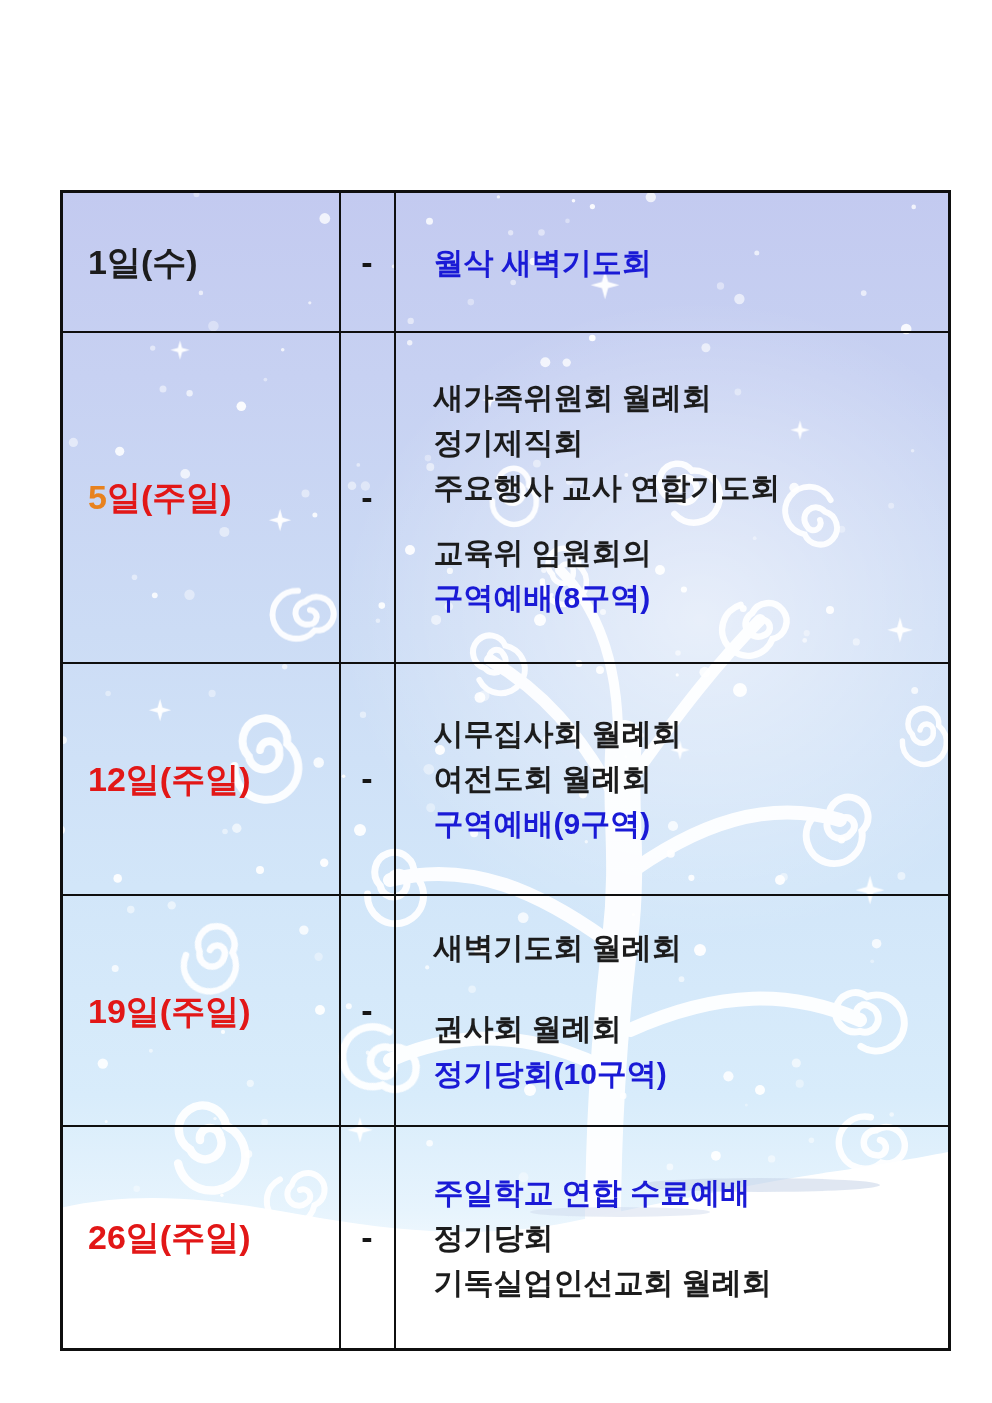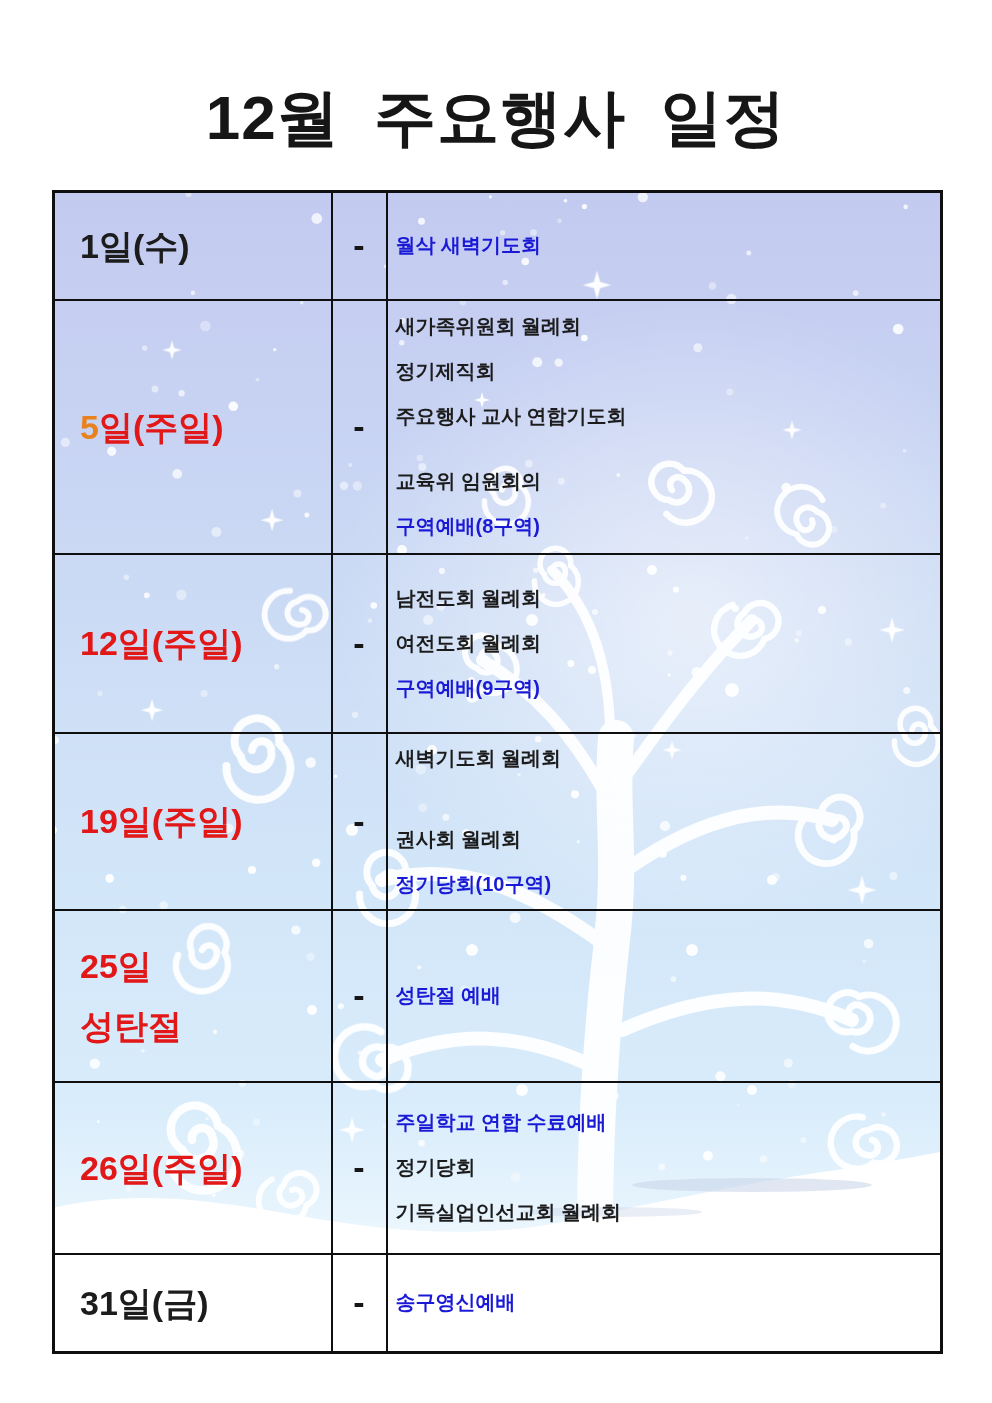--- a/index.html
+++ b/index.html
@@ -5,43 +5,42 @@
   html,body{margin:0;padding:0;background:#ffffff;}
   .page{
     position:relative;width:992px;height:1403px;background:#ffffff;overflow:hidden;
     font-family:"Liberation Sans","DejaVu Sans",sans-serif;
   }
   .title{
     position:absolute;top:76px;left:0;width:100%;margin:0;text-align:center;
     font-size:62px;font-weight:800;color:#161616;letter-spacing:1px;word-spacing:16px;
   }
   .table-wrap{
-    position:absolute;left:52px;top:190px;width:888px;height:1161px;
+    position:absolute;left:60px;top:190px;width:888px;height:1161px;
     background:linear-gradient(180deg,
       #c3caf0 0%, #c7d1f2 16%, #ccdcf5 38%, #d2e6f9 60%,
       #d8ecfb 78%, #e7f4fd 88%, #ffffff 96%, #ffffff 100%);
   }
   .bg-art{position:absolute;left:0;top:0;width:100%;height:100%;}
   table.schedule{
     position:relative;width:888px;height:1161px;border-collapse:collapse;table-layout:fixed;
     border:3px solid #0f0f0f;background:transparent;
   }
   table.schedule td{border:2px solid #0f0f0f;vertical-align:middle;background:transparent;}
   .date-cell{padding-left:25px;font-size:34px;font-weight:700;line-height:60px;}
   .date-line{white-space:nowrap;}
   .dash-cell{text-align:center;font-size:34px;font-weight:700;color:#161616;}
-  .events-cell{padding-left:8px;font-size:20px;font-weight:700;line-height:45px;}
+  .events-cell{padding-left:38px;font-size:30px;font-weight:700;line-height:45px;}
   .event-line{white-space:nowrap;}
 </style>
 </head>
 <body>
 
 <div class="page">
 
-  <h1 class="title">12월 주요행사 일정</h1>
 
   <div class="table-wrap">
 
     <svg class="bg-art" viewBox="0 0 888 1161" preserveAspectRatio="none" xmlns="http://www.w3.org/2000/svg">
       <defs>
         <radialGradient id="glow">
           <stop offset="0" stop-color="#ffffff" stop-opacity="0.55"></stop>
           <stop offset="1" stop-color="#ffffff" stop-opacity="0"></stop>
         </radialGradient>
         <path id="sp" fill="none" stroke="#ffffff" d="M0,0 a6,6 0 1,1 12,1 a9,9 0 1,1 -19,3 a14,14 0 1,1 24,-8 a20,20 0 1,1 -33,14" stroke-width="5"></path>
@@ -298,62 +297,43 @@
               <div class="event-line" style="color: rgb(28, 28, 28); margin-top: 20px;">교육위 임원회의</div>
               <div class="event-line" style="color: rgb(26, 26, 214);">구역예배(8구역)</div>
             </td>
           </tr>
           <tr style="height: 179px;">
             <td class="date-cell">
               <div class="date-line"><span style="color: rgb(226, 23, 23);">12일(주일)</span></div>
             </td>
             <td class="dash-cell"><span>-</span></td>
             <td class="events-cell">
-              <div class="event-line" style="color: rgb(28, 28, 28);">남전도회 월례회</div>
+              <div class="event-line" style="color: rgb(28, 28, 28);">시무집사회 월례회</div>
               <div class="event-line" style="color: rgb(28, 28, 28);">여전도회 월례회</div>
               <div class="event-line" style="color: rgb(26, 26, 214);">구역예배(9구역)</div>
             </td>
           </tr>
           <tr style="height: 177px;">
             <td class="date-cell">
               <div class="date-line"><span style="color: rgb(226, 23, 23);">19일(주일)</span></div>
             </td>
             <td class="dash-cell"><span>-</span></td>
             <td class="events-cell">
               <div class="event-line" style="color: rgb(28, 28, 28);">새벽기도회 월례회</div>
               <div class="event-line" style="color: rgb(28, 28, 28); margin-top: 36px;">권사회 월례회</div>
               <div class="event-line" style="color: rgb(26, 26, 214);">정기당회(10구역)</div>
             </td>
           </tr>
           <tr style="height: 172px;">
             <td class="date-cell">
-              <div class="date-line"><span style="color: rgb(226, 23, 23);">25일</span></div>
-              <div class="date-line"><span style="color: rgb(226, 23, 23);">성탄절</span></div>
-            </td>
-            <td class="dash-cell"><span>-</span></td>
-            <td class="events-cell">
-              <div class="event-line" style="color: rgb(26, 26, 214);">성탄절 예배</div>
-            </td>
-          </tr>
-          <tr style="height: 172px;">
-            <td class="date-cell">
               <div class="date-line"><span style="color: rgb(226, 23, 23); text-align: right;">26일(주일)</span></div>
             </td>
             <td class="dash-cell"><span>-</span></td>
             <td class="events-cell">
               <div class="event-line" style="color: rgb(26, 26, 214);">주일학교 연합 수료예배</div>
               <div class="event-line" style="color: rgb(28, 28, 28);">정기당회</div>
               <div class="event-line" style="color: rgb(28, 28, 28);">기독실업인선교회 월례회</div>
-            </td>
-          </tr>
-          <tr style="height: 99px;">
-            <td class="date-cell">
-              <div class="date-line"><span style="color: rgb(28, 28, 28);">31일(금)</span></div>
-            </td>
-            <td class="dash-cell"><span>-</span></td>
-            <td class="events-cell">
-              <div class="event-line" style="color: rgb(26, 26, 214);">송구영신예배</div>
             </td>
           </tr>
         </tbody>
     </table>
   </div>
 </div>
 
 </body></html>

